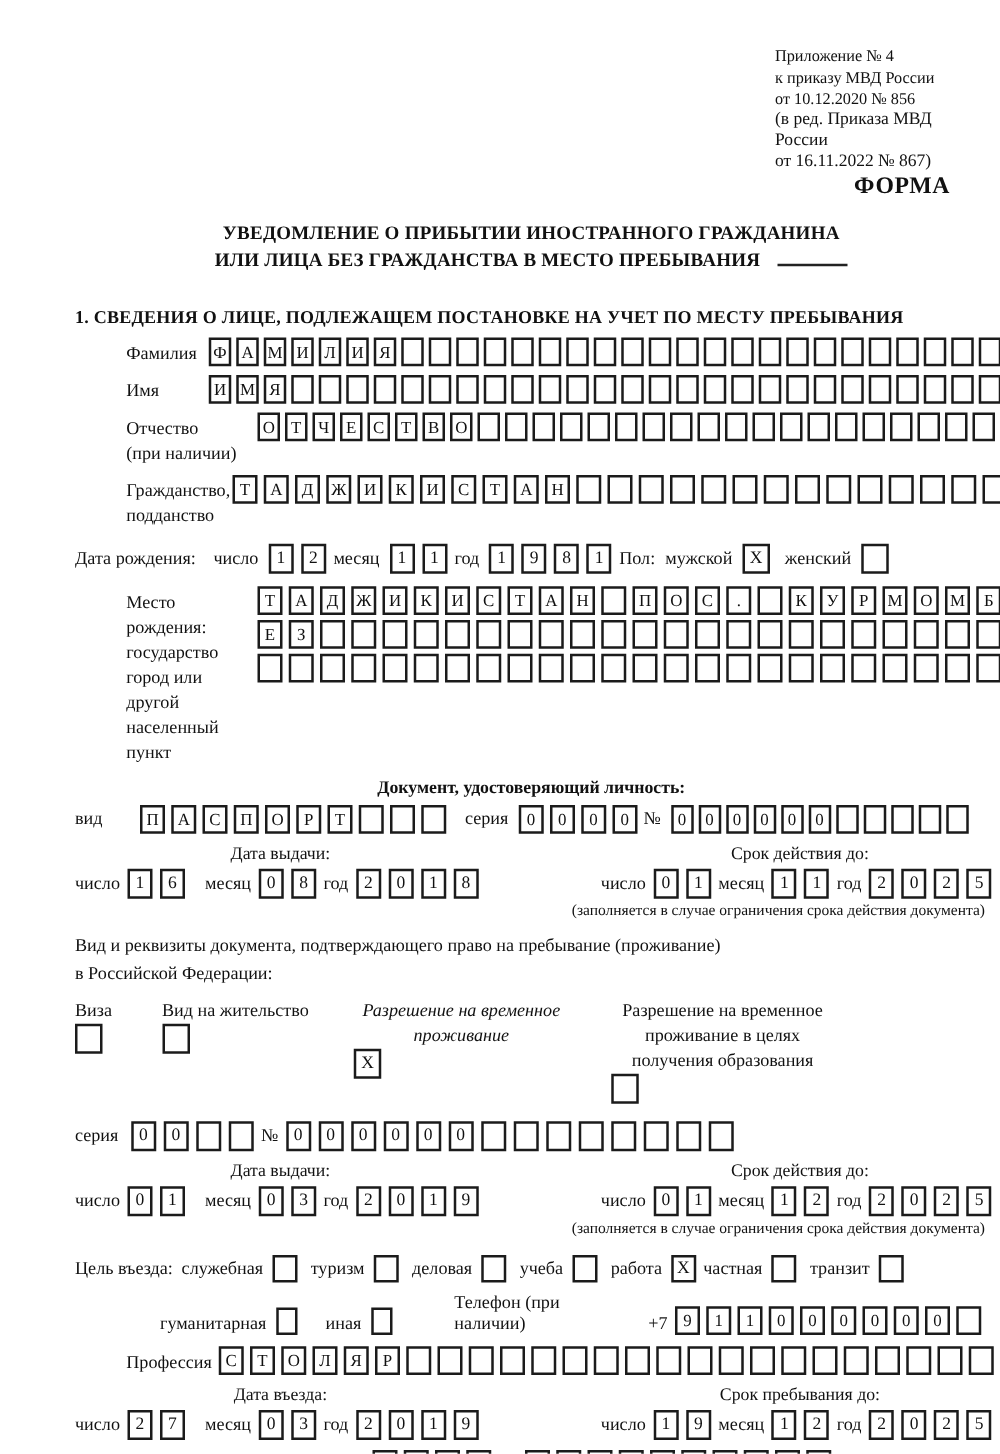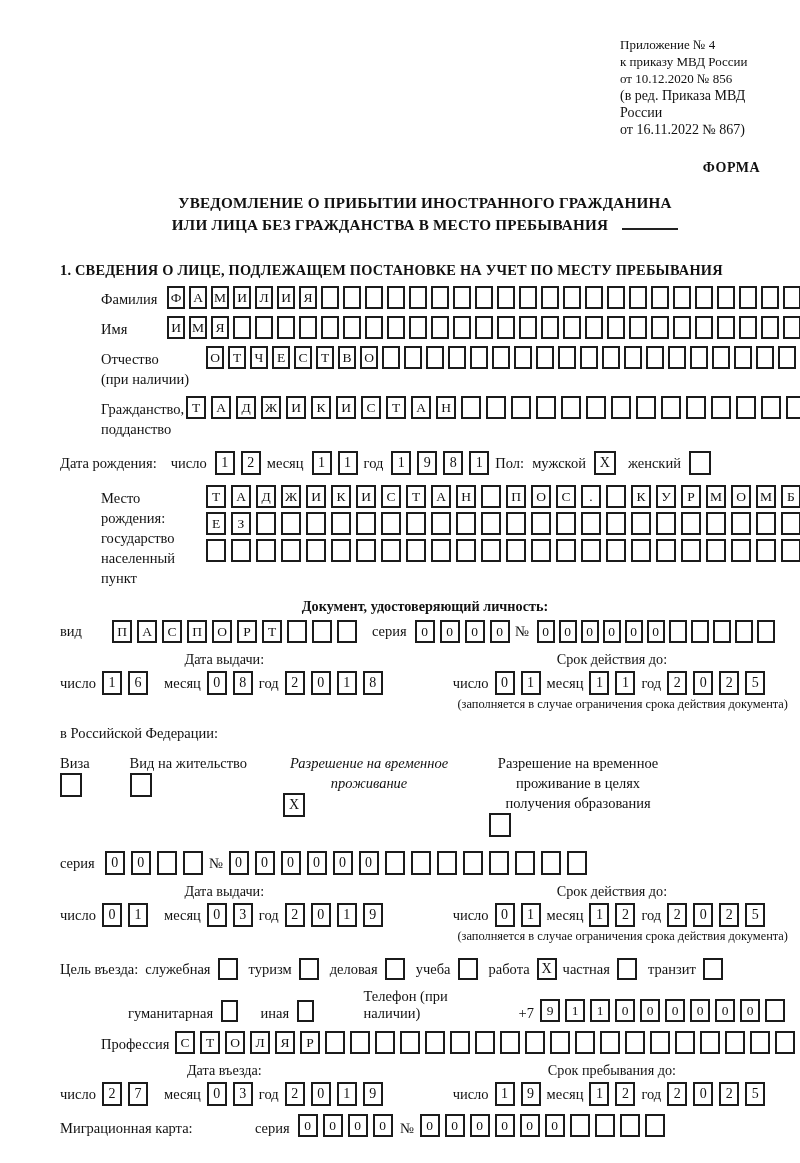--- a/index.html
+++ b/index.html
@@ -8,21 +8,21 @@
     width:800px; height:1163px;
     font-family:"Liberation Serif", serif;
     color:#111; font-size:14.5px;
     position:relative; overflow:hidden;
   }
   .page { padding:36px 10px 16px 60px; width:800px; }
 
   
   .hdr-block { margin-left:560px; font-size:13px; line-height:17px; }
   .hdr-block .small { font-size:14px; }
-  .forma { text-align:right; padding-right:30px; font-weight:bold; font-size:14px; margin-top:22px; letter-spacing:.5px; }
+  .forma { text-align:right; padding-right:30px; font-weight:bold; font-size:19px; letter-spacing:.5px; }
 
   .title { text-align:center; font-weight:bold; font-size:15.2px; line-height:22px; margin-top:16px; letter-spacing:.2px; }
   .title .blank { display:inline-block; width:56px; border-bottom:2.5px solid #222; height:14px; margin-left:14px; }
 
   .sec-head { font-weight:bold; font-size:14.4px; margin-top:26px; letter-spacing:.2px; }
 
   
   .frow { display:flex; align-items:flex-start; margin-top:7px; }
   .flabel { flex:0 0 auto; line-height:20px; padding-top:3px;margin-left:41px; }
   .w66 { width:66px; } .w105 { width:105px; } .w85 { width:85px; }
@@ -44,21 +44,21 @@
   }
   .checkbox.sm { width:20px; height:22px; line-height:18px; }
 
   
   .inline-row { display:flex; align-items:center; margin-top:12px; }
   .inline-row .lbl { margin-right:8px; }
 
   .doc-head { text-align:center; font-weight:bold; font-size:14.2px; margin-top:10px; }
 
   
-  .date-pair { display:flex; margin-top:8px; }
+  .date-pair { display:flex; margin-top:8px;gap:28px; }
   .dgroup { }
   .dgroup.right { margin-left:64px; }
   .dtitle { text-align:center; font-size:14.2px; margin-bottom:3px; }
   .drow { display:flex; align-items:center; }
   .drow .lbl { margin-right:6px; }
   .date-note { text-align:right; font-size:12.4px; margin-top:2px; padding-right:2px; }
 
   .para { margin-top:10px; line-height:22px; }
 
   
@@ -149,20 +149,21 @@
     <span class="lbl">мужской</span>
     <span class="checkbox">X</span>
     <span class="lbl" style="margin-left:12px">женский</span>
     <span class="checkbox"></span>
   </div>
 
   <div class="frow" style="margin-top:10px">
     <div class="flabel w105">
       <div>Место рождения:</div>
       <div>государство</div>
+      <div>город или другой</div>
       <div>населенный пункт</div>
     </div>
     <div class="stack">
       <div class="boxes md"><span class="cell">Т</span><span class="cell">А</span><span class="cell">Д</span><span class="cell">Ж</span><span class="cell">И</span><span class="cell">К</span><span class="cell">И</span><span class="cell">С</span><span class="cell">Т</span><span class="cell">А</span><span class="cell">Н</span><span class="cell"></span><span class="cell">П</span><span class="cell">О</span><span class="cell">С</span><span class="cell">.</span><span class="cell"></span><span class="cell">К</span><span class="cell">У</span><span class="cell">Р</span><span class="cell">М</span><span class="cell">О</span><span class="cell">М</span><span class="cell">Б</span></div>
       <div class="boxes md"><span class="cell">Е</span><span class="cell">З</span><span class="cell"></span><span class="cell"></span><span class="cell"></span><span class="cell"></span><span class="cell"></span><span class="cell"></span><span class="cell"></span><span class="cell"></span><span class="cell"></span><span class="cell"></span><span class="cell"></span><span class="cell"></span><span class="cell"></span><span class="cell"></span><span class="cell"></span><span class="cell"></span><span class="cell"></span><span class="cell"></span><span class="cell"></span><span class="cell"></span><span class="cell"></span><span class="cell"></span></div>
       <div class="boxes md"><span class="cell"></span><span class="cell"></span><span class="cell"></span><span class="cell"></span><span class="cell"></span><span class="cell"></span><span class="cell"></span><span class="cell"></span><span class="cell"></span><span class="cell"></span><span class="cell"></span><span class="cell"></span><span class="cell"></span><span class="cell"></span><span class="cell"></span><span class="cell"></span><span class="cell"></span><span class="cell"></span><span class="cell"></span><span class="cell"></span><span class="cell"></span><span class="cell"></span><span class="cell"></span><span class="cell"></span></div>
     </div>
   </div>
 
   <div class="doc-head">Документ, удостоверяющий личность:</div>
@@ -196,20 +197,21 @@
         <span class="lbl">месяц</span>
         <span class="boxes dt"><span class="cell">1</span><span class="cell">1</span></span>
         <span class="lbl">год</span>
         <span class="boxes dt"><span class="cell">2</span><span class="cell">0</span><span class="cell">2</span><span class="cell">5</span></span>
       </div>
     </div>
   </div>
   <div class="date-note">(заполняется в случае ограничения срока действия документа)</div>
 
   <div class="para">
+    <div>Вид и реквизиты документа, подтверждающего право на пребывание (проживание)</div>
     <div>в Российской Федерации:</div>
   </div>
 
   <div class="opts-row">
     <div class="opt">
       <span class="olabel">Виза</span>
       <span class="checkbox"></span>
     </div>
     <div class="opt" style="margin-left:18px">
       <span class="olabel">Вид на жительство</span>

